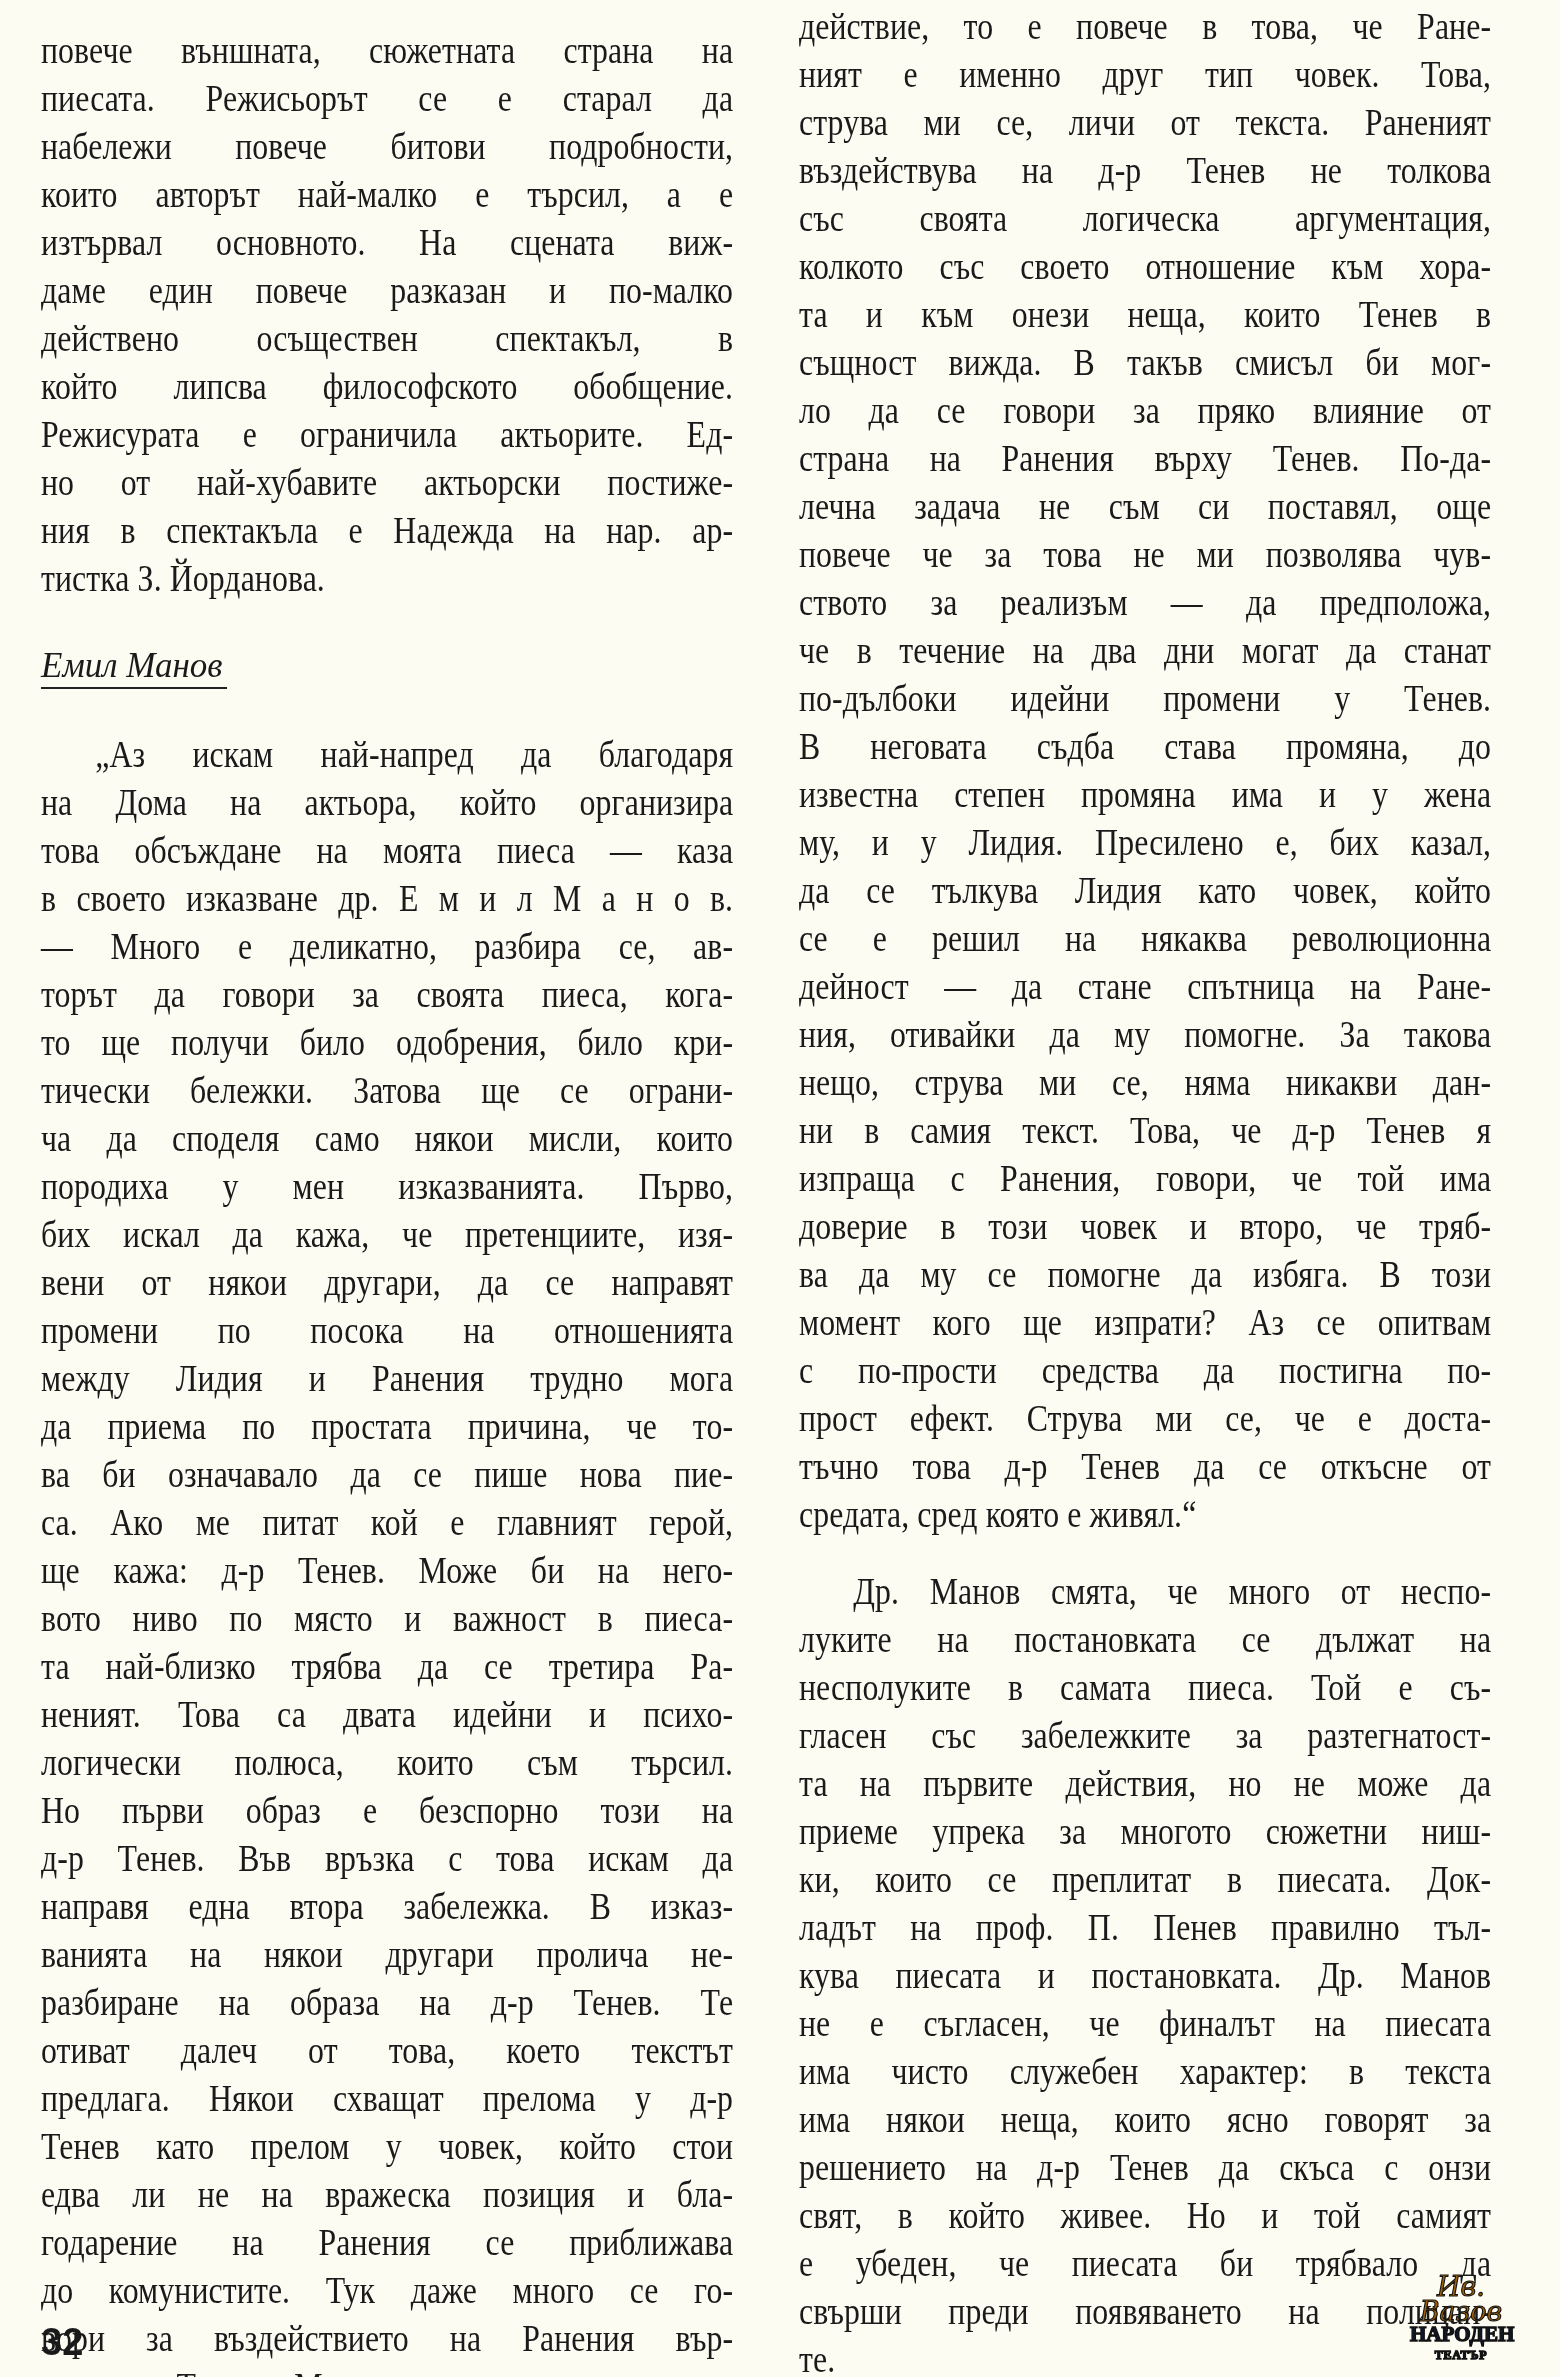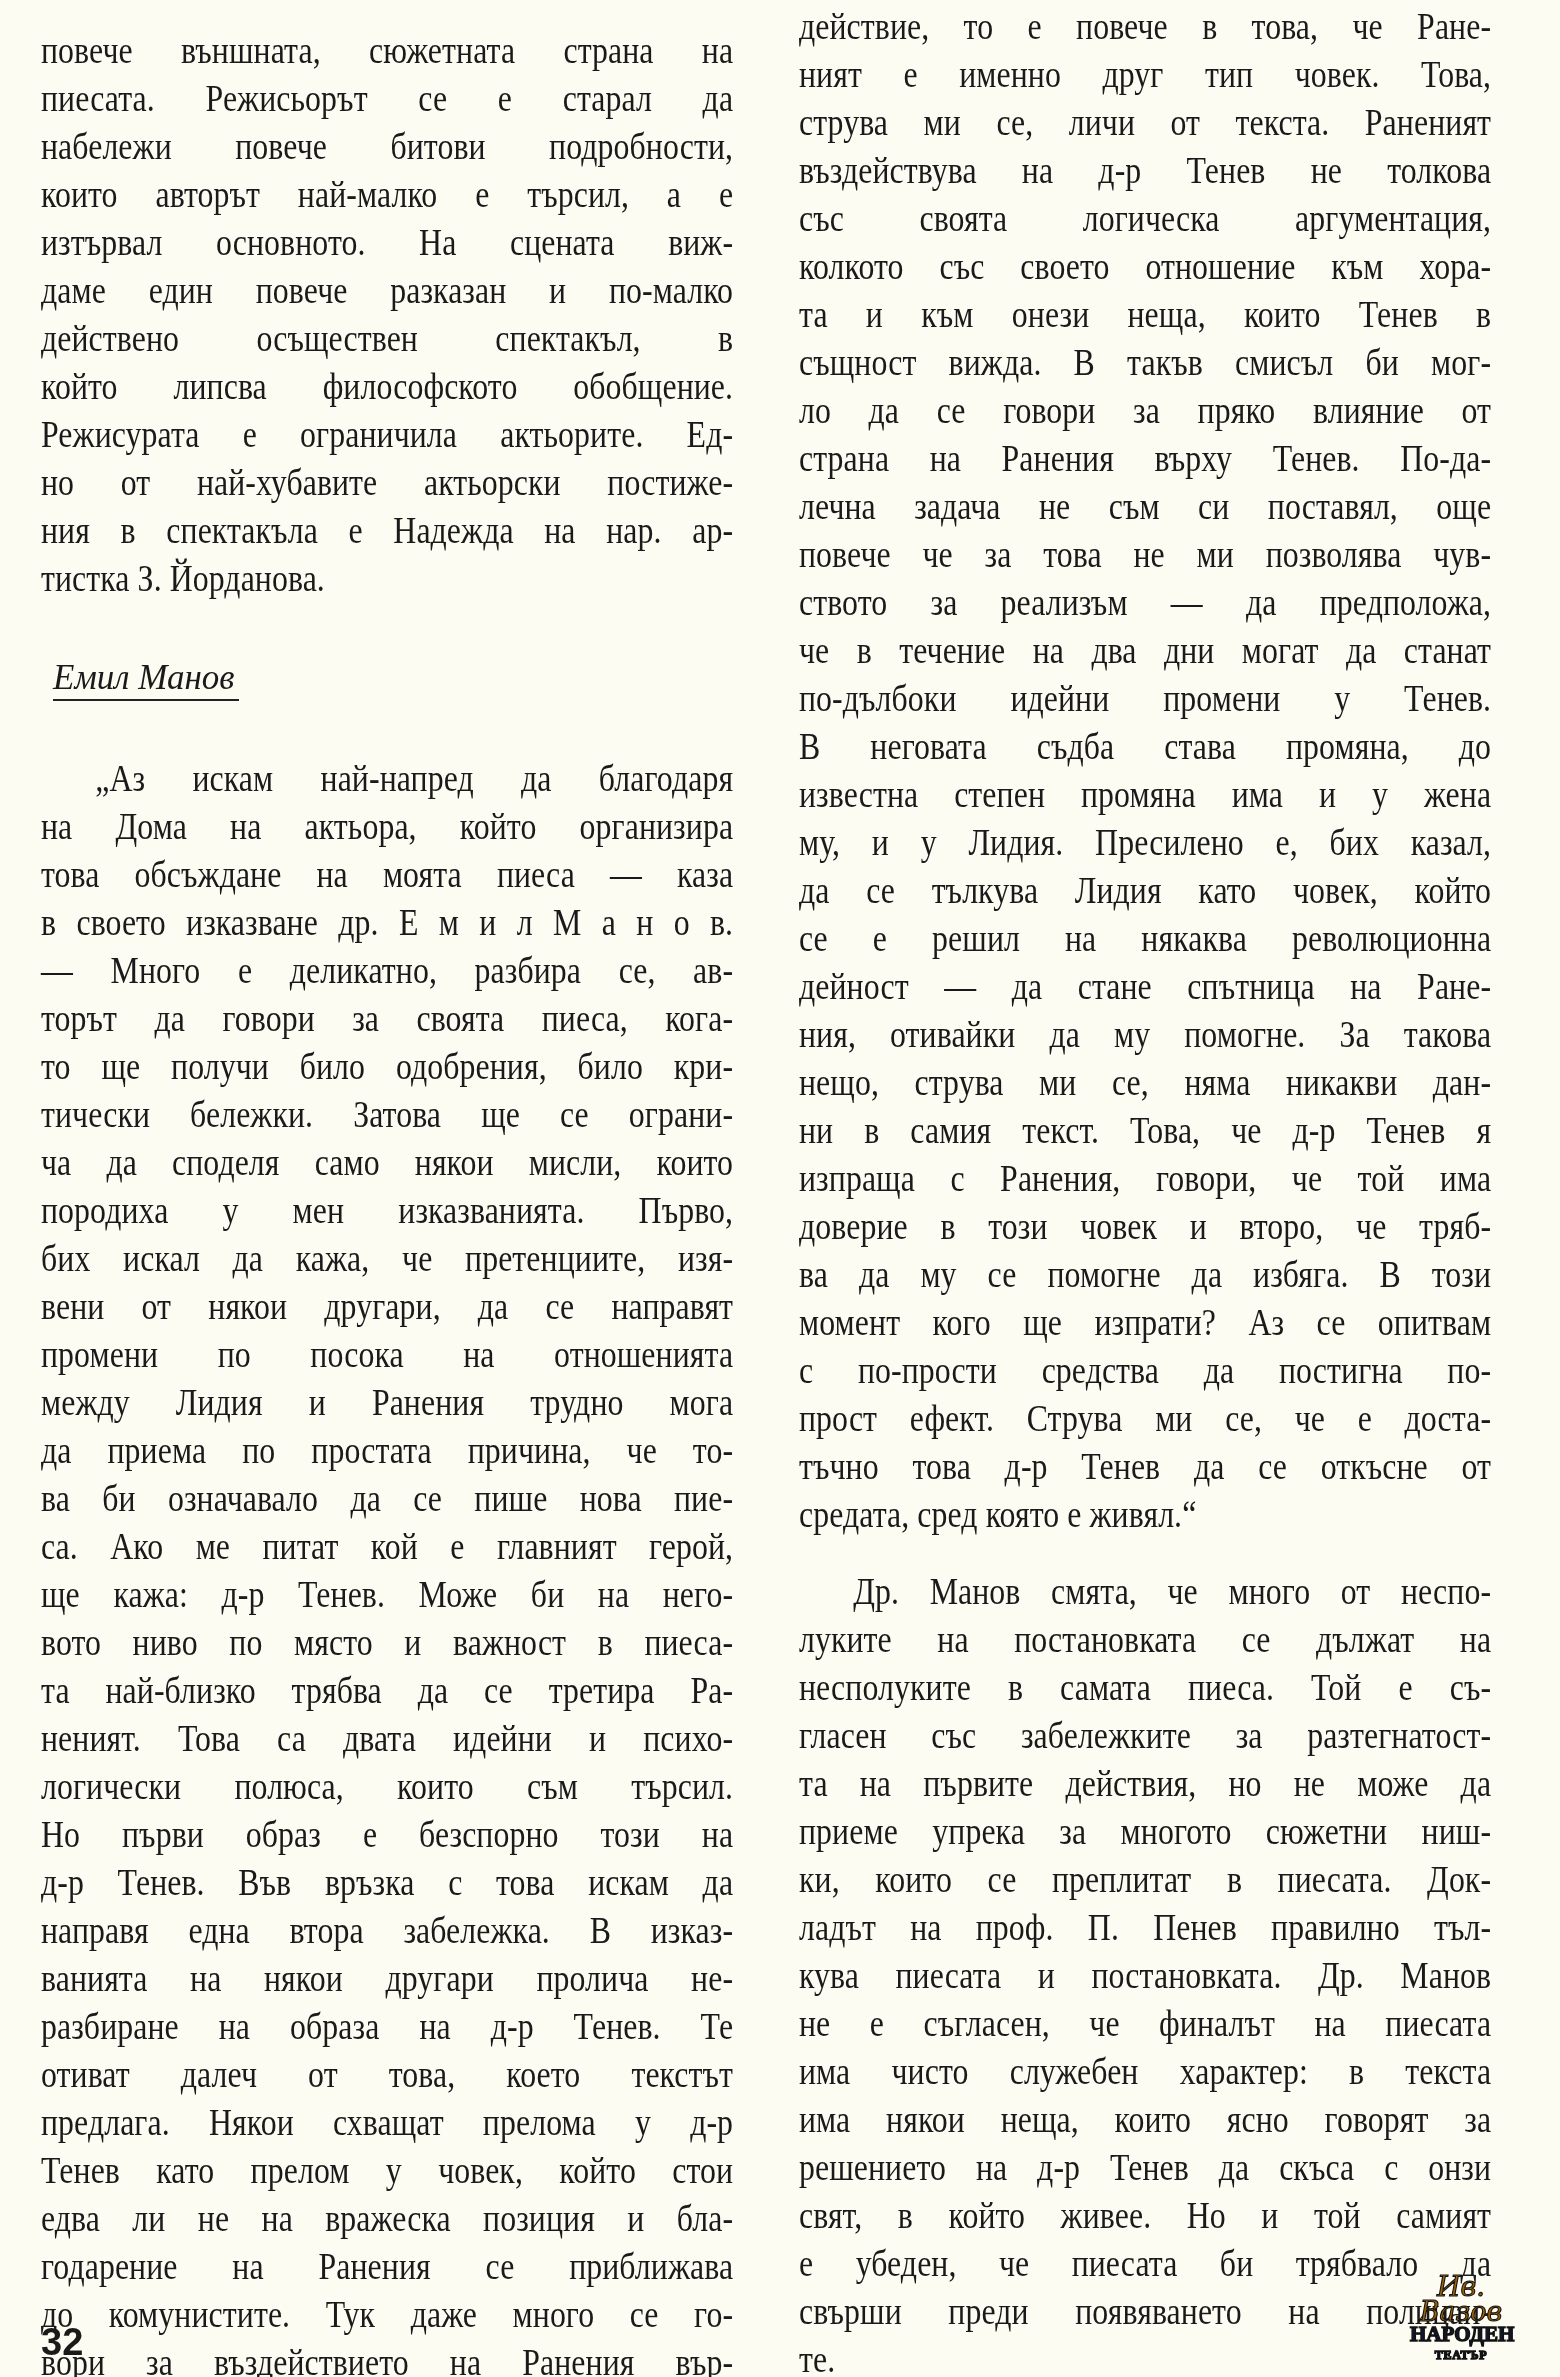--- a/index.html
+++ b/index.html
@@ -31,21 +31,21 @@
   }
   .line.last { text-align-last: left; }
   .line.indent { text-indent: 63px; }
   .heading {
     display: inline-block;
     font-style: italic;
     font-size: 35px;
     height: 42px; line-height: 42px;
     border-bottom: 2.1px solid #222;
     padding-right: 4.2px;
-    margin: 12px;
+    margin: 0;
   }
   .gap-sm { height: 29.5px; }
   .gap-md { height: 42px; }
   #page-number {
     position: absolute; left: 41px; top: 2321px;
     font-size: 38px; font-weight: bold;
     font-family: Liberation Sans, sans-serif;
   }
   #logo {
     position: absolute; left: 1410px; top: 2274px;

